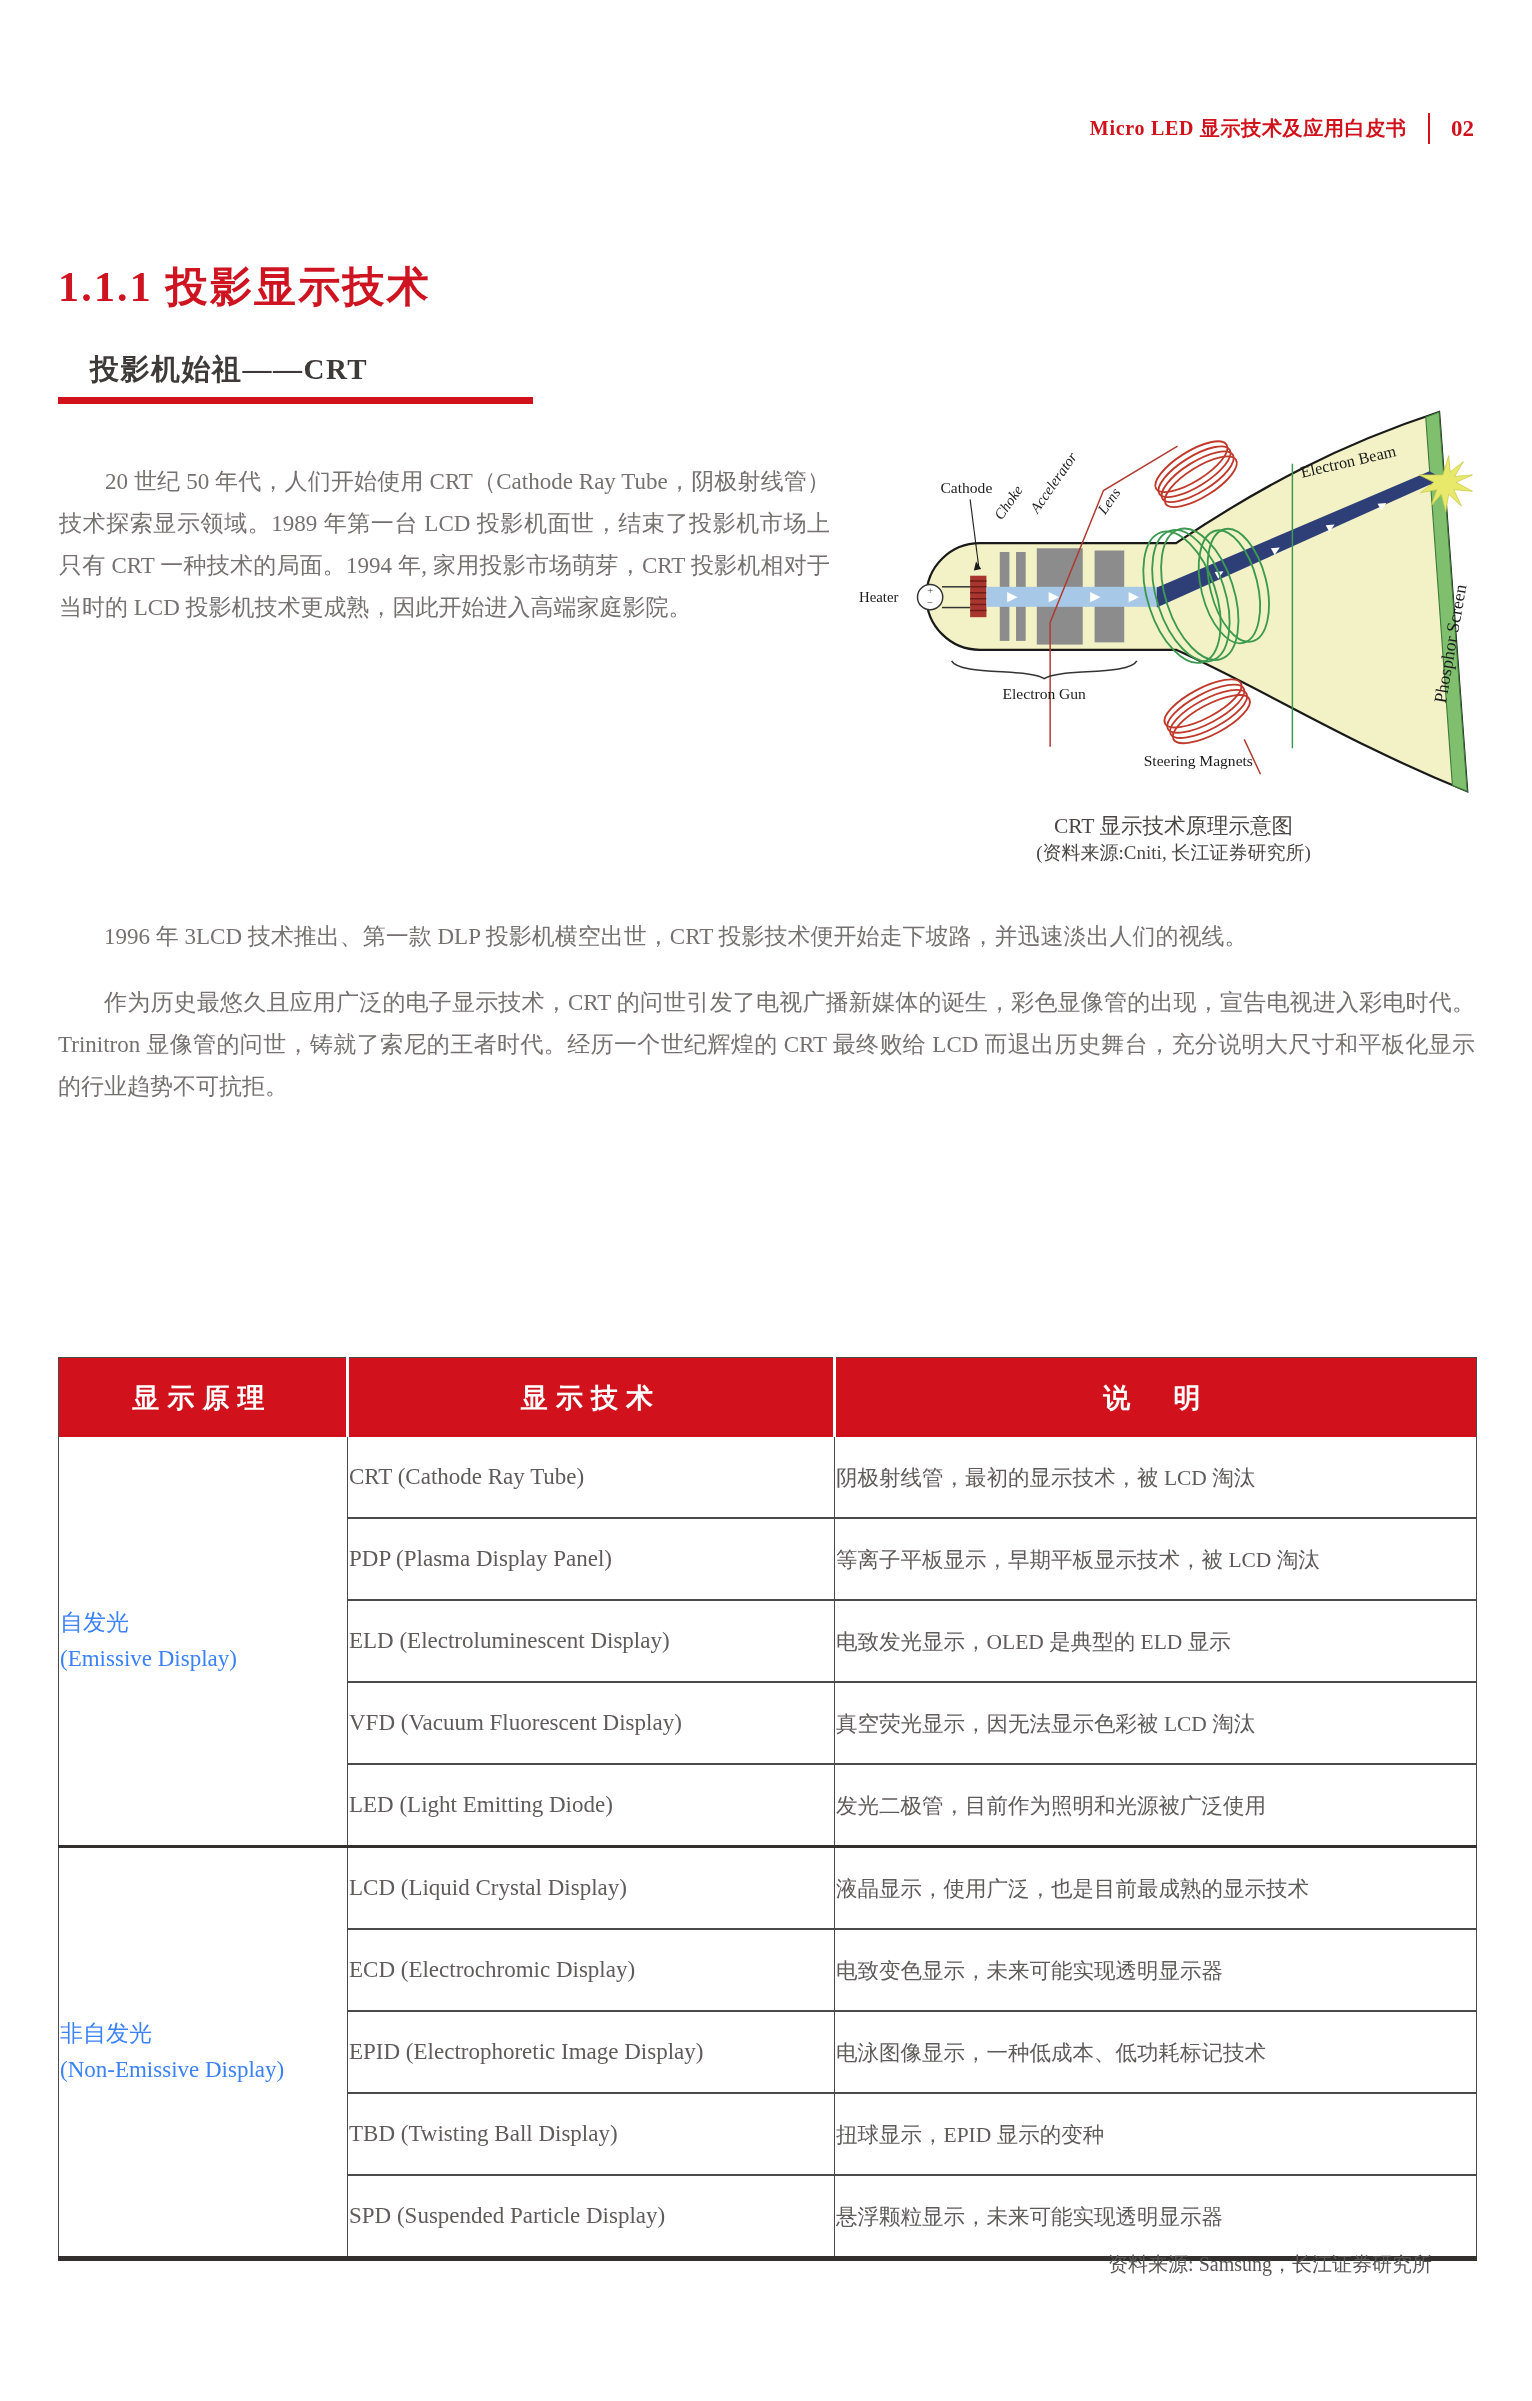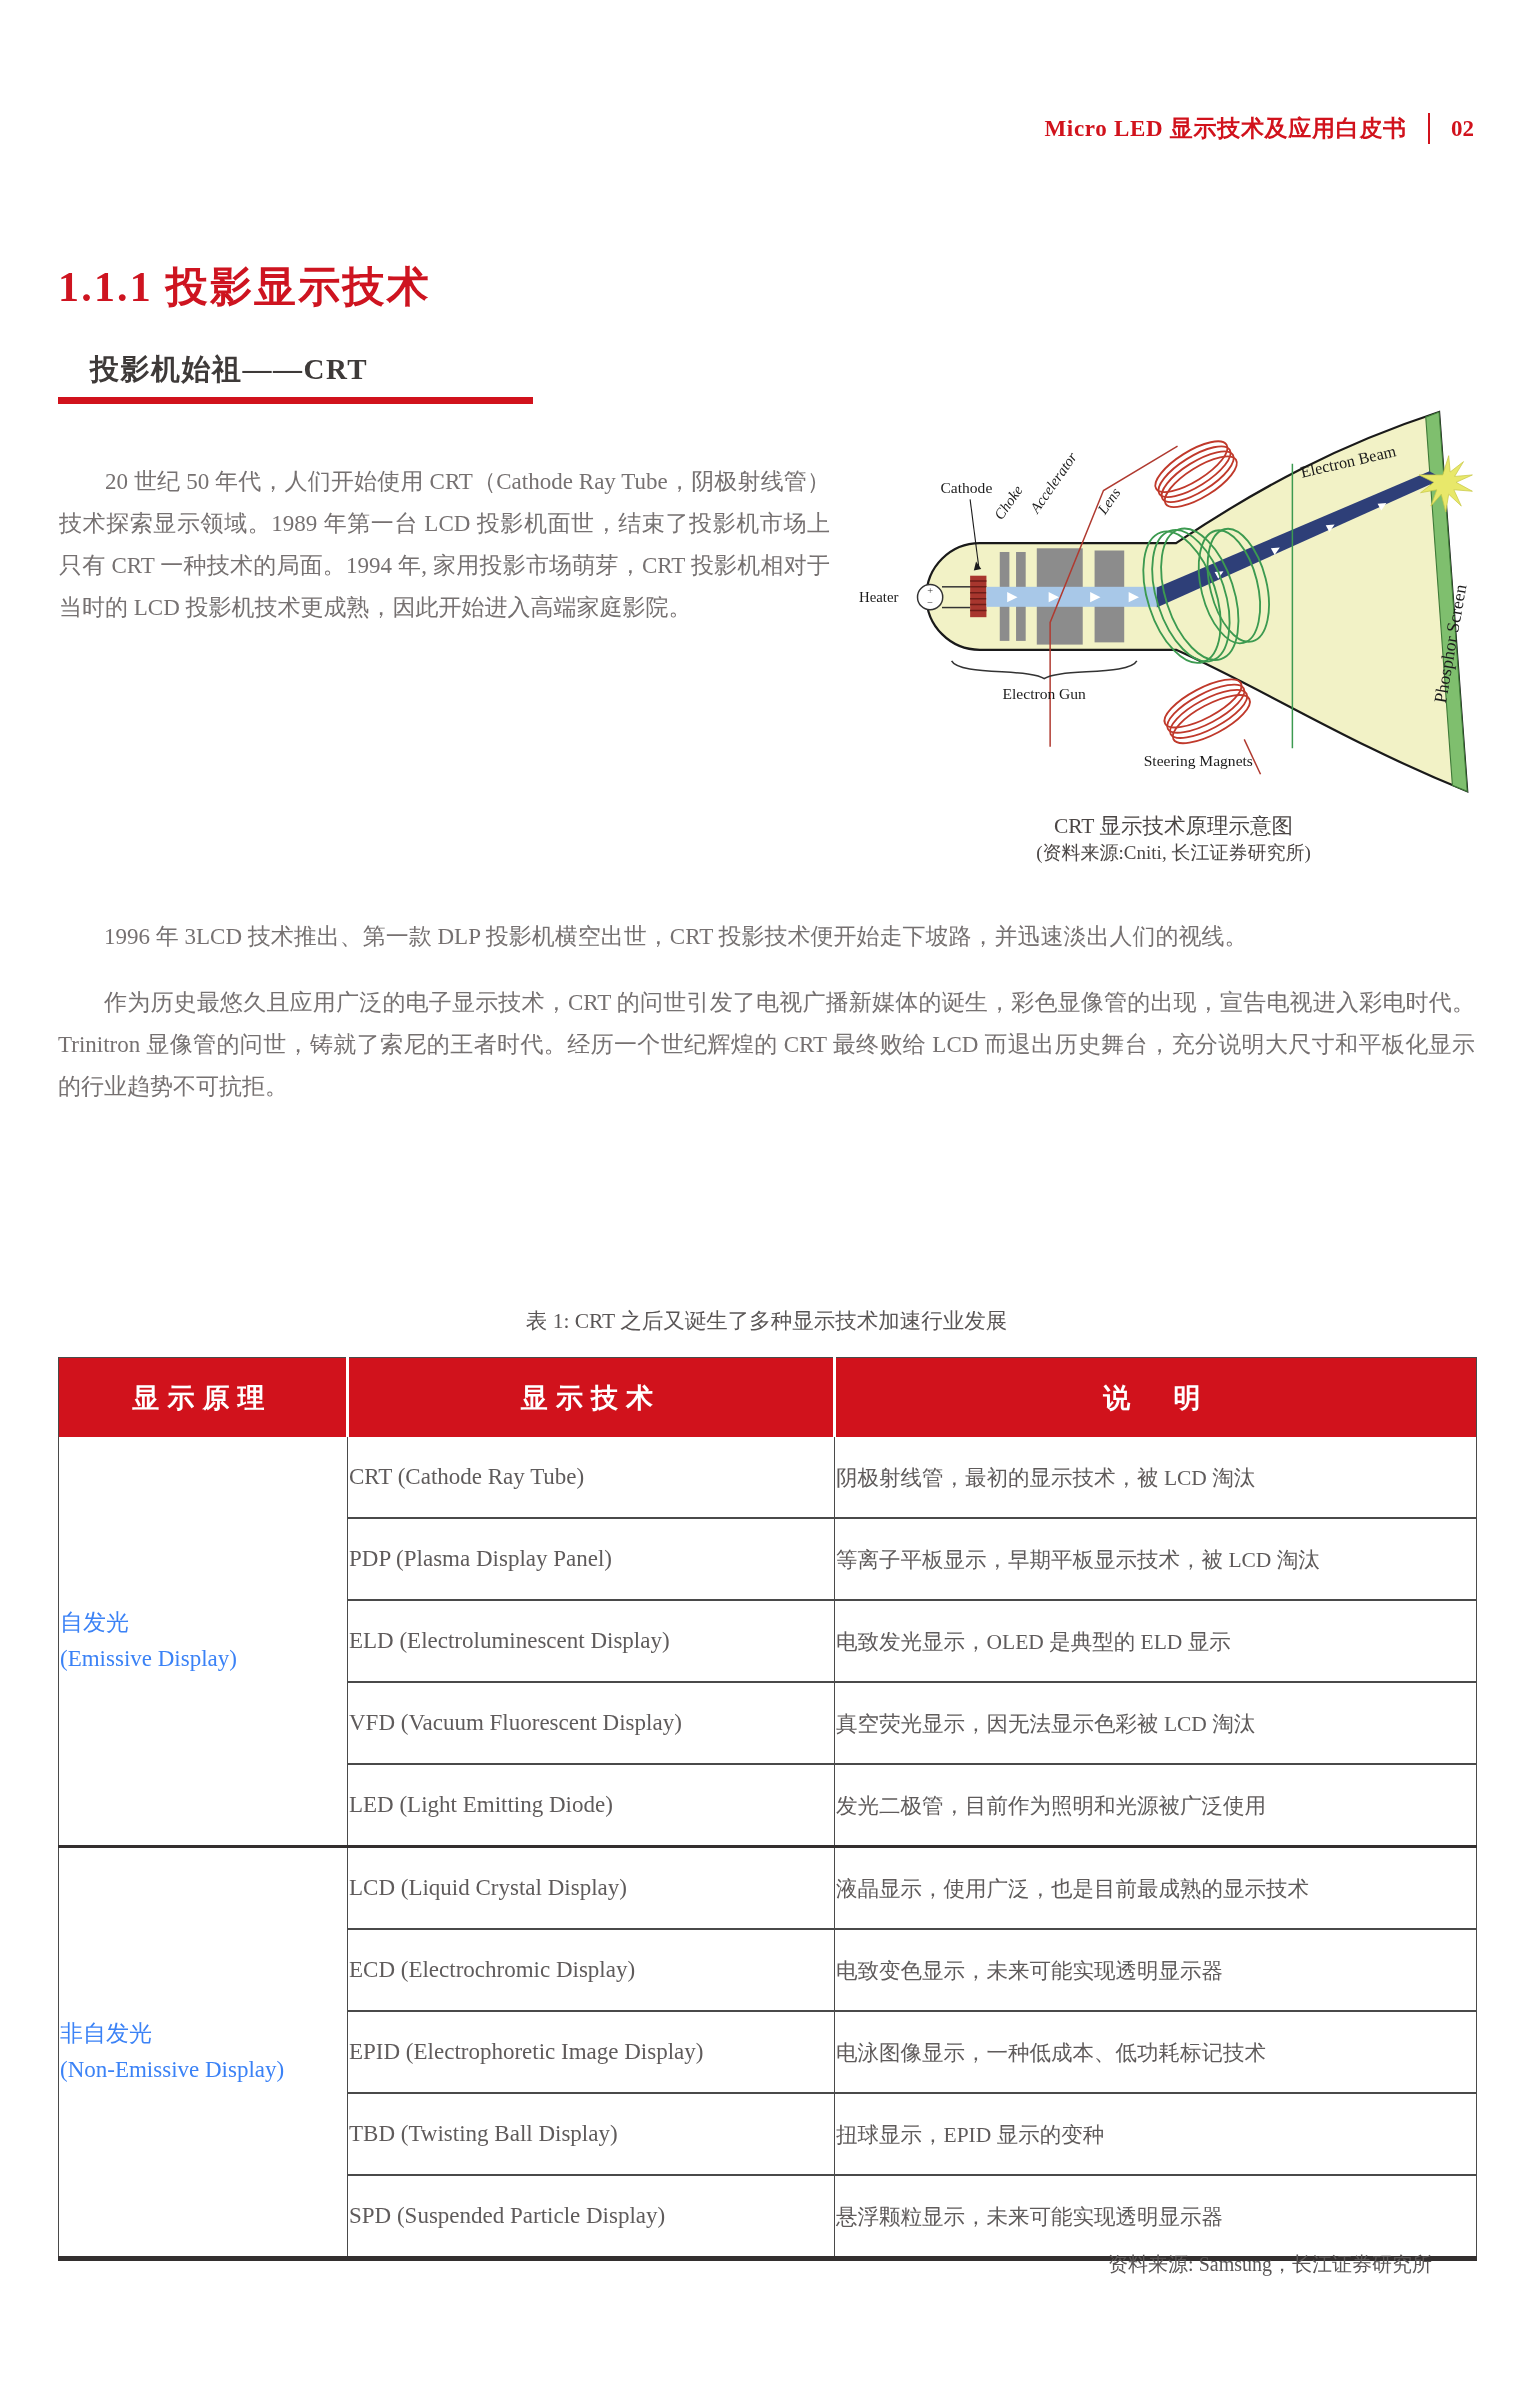--- a/index.html
+++ b/index.html
@@ -2,21 +2,21 @@
 <html style="font-size:12px"><head>
 <meta charset="utf-8">
 <style>
   html,body{margin:0;padding:0;background:#ffffff;}
   .page{
     position:relative;width:1533px;height:2401px;background:#ffffff;overflow:hidden;
     font-family:"Liberation Serif","DejaVu Serif",serif;
   }
   
   .doc-header{position:absolute;top:113px;right:59px;display:flex;align-items:center;color:#D1121C;}
-  .doc-header .htitle{font-size:23px;font-weight:bold;letter-spacing:0.7px;}
+  .doc-header .htitle{font-size:20px;font-weight:bold;letter-spacing:0.7px;}
   .doc-header .hdivider{width:2.2px;height:31px;background:#D1121C;margin:0 21px;}
   .doc-header .hpage{font-size:23px;font-weight:bold;}
   
   .section-title{position:absolute;left:58px;top:259px;font-size:42px;font-weight:bold;color:#CE1420;letter-spacing:2.2px;white-space:nowrap;}
   .sub-heading{position:absolute;left:90px;top:350px;font-size:29px;font-weight:bold;color:#3E3A39;letter-spacing:1.5px;white-space:nowrap;}
   .red-rule{position:absolute;left:58px;top:397px;width:475px;height:6.7px;background:#D1121C;}
   
   .body-col{position:absolute;left:59px;top:461px;width:771px;font-size:23px;line-height:42px;color:#767171;text-align:justify;}
   .body-col p,.full-col p{margin:0;text-indent:46px;}
   .body-col p + p{margin-top:23px;}
@@ -137,21 +137,20 @@
     </svg>
     <div class="fig-caption1">CRT 显示技术原理示意图</div>
     <div class="fig-caption2">(资料来源:Cniti, 长江证券研究所)</div>
   </div>
 
   <div class="full-col">
     <p>1996 年 3LCD 技术推出、第一款 DLP 投影机横空出世，CRT 投影技术便开始走下坡路，并迅速淡出人们的视线。</p>
     <p>作为历史最悠久且应用广泛的电子显示技术，CRT 的问世引发了电视广播新媒体的诞生，彩色显像管的出现，宣告电视进入彩电时代。Trinitron 显像管的问世，铸就了索尼的王者时代。经历一个世纪辉煌的 CRT 最终败给 LCD 而退出历史舞台，充分说明大尺寸和平板化显示的行业趋势不可抗拒。</p>
   </div>
 
-  <div class="table-title">表 1: CRT 之后又诞生了多种显示技术加速行业发展</div>
 
   <table class="tech-table">
     <colgroup>
         <col style="width:289px">
         <col style="width:487px">
         <col style="width:642px">
       </colgroup>
     <thead>
       <tr>
         <th>显示原理</th>

